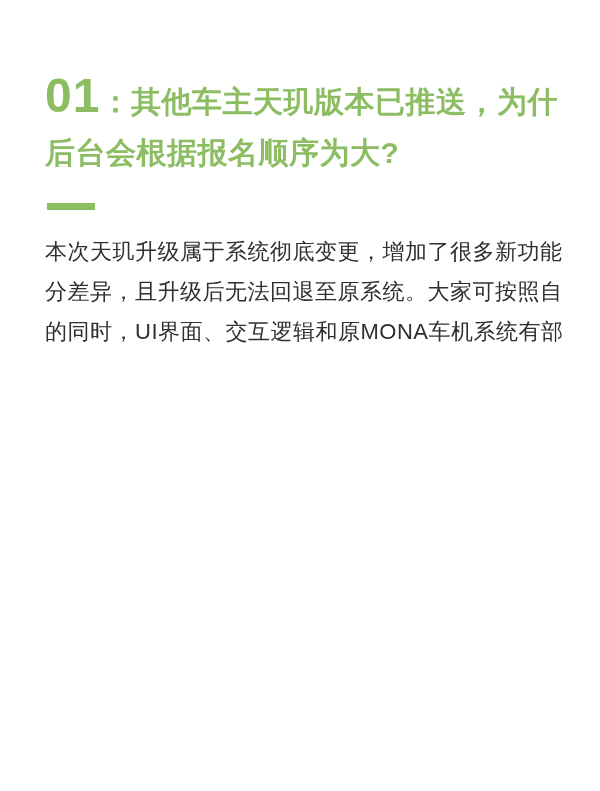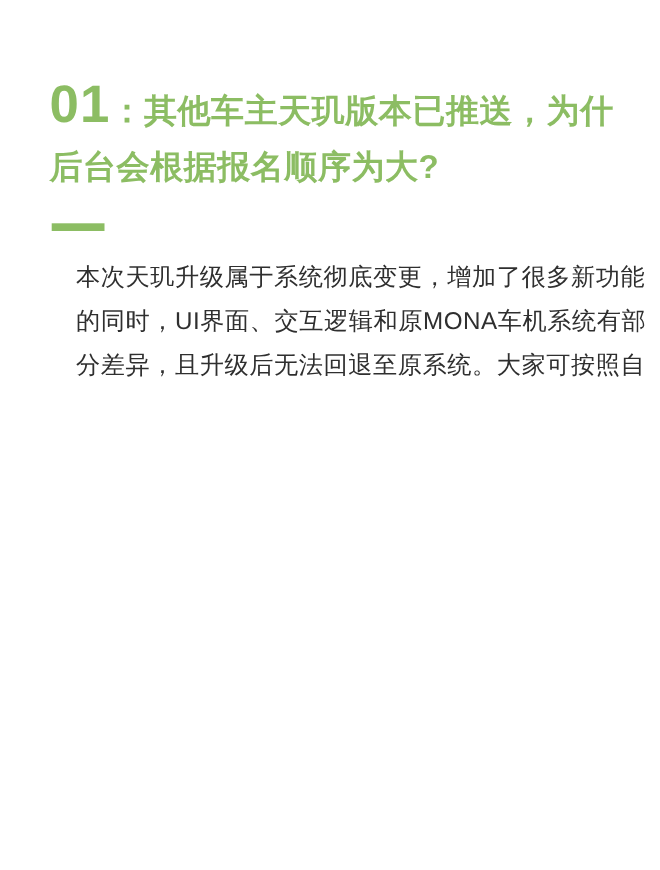--- a/index.html
+++ b/index.html
@@ -57,21 +57,20 @@
     left: 45px;
     top: 232px;
     color: #2f2f2f;
     font-size: 22px;
     letter-spacing: 0.5px;
   }
   .body-line {
     height: 40px;
     line-height: 40px;
     white-space: nowrap;
-    margin-left: 24px;
   }
   
   .quote-mark {
     position: absolute;
     left: 393px;
     top: 623px;
     width: 160px;
     height: 125px;
   }
   .quote-mark path { fill: #f3f3f4; }
@@ -99,22 +98,22 @@
 
   <div class="h-line1">
     <span class="q-num">01</span><span class="h-text">：其他车主天玑版本已推送，为什</span>
   </div>
   <div class="h-line2">后台会根据报名顺序为大?</div>
 
   <div class="accent-dash"></div>
 
   <div class="body-text">
     <div class="body-line">本次天玑升级属于系统彻底变更，增加了很多新功能</div>
+    <div class="body-line">分差异，且升级后无法回退至原系统。大家可按照自</div>
     <div class="body-line">的同时，UI界面、交互逻辑和原MONA车机系统有部</div>
-    <div class="body-line">分差异，且升级后无法回退至原系统。大家可按照自</div>
   </div>
 
   <svg class="quote-mark" viewBox="0 0 160 125" xmlns="http://www.w3.org/2000/svg" aria-hidden="true">
     <path d="M0,2 H70 V54 C70,94 52,116 10,125 C29,104 37,84 37,54 H0 Z"></path>
     <path d="M90,2 H160 V54 C160,94 142,116 100,125 C119,104 127,84 127,54 H90 Z"></path>
   </svg>
 
 
 </div>
 

